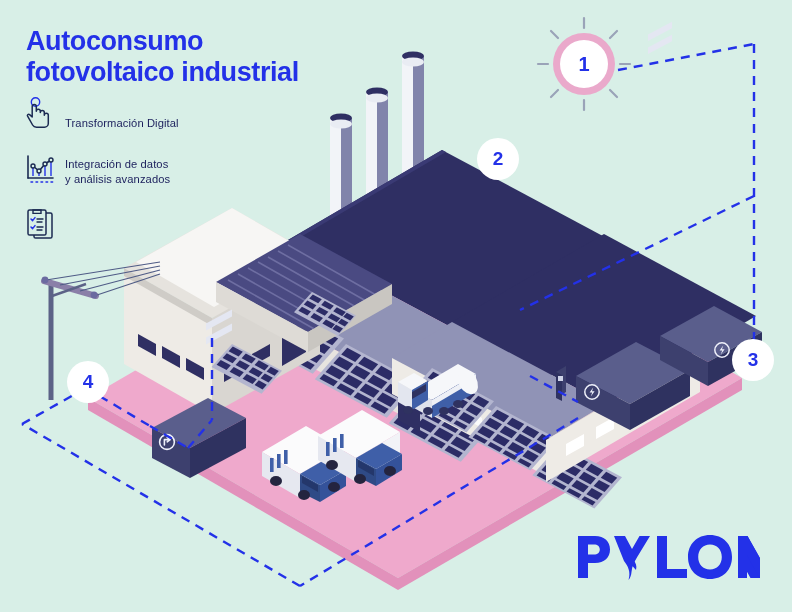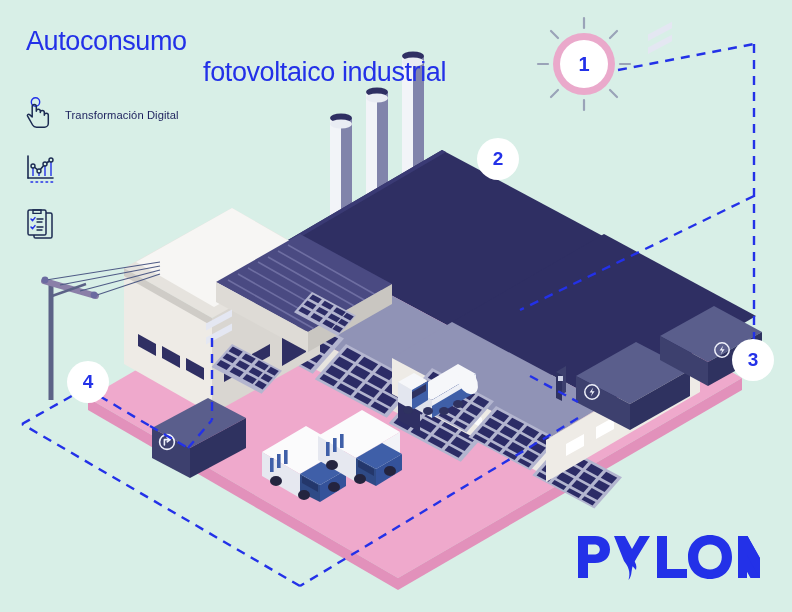--- a/index.html
+++ b/index.html
@@ -8,27 +8,27 @@
     background:#d8efe7;
     font-family:"Liberation Sans", sans-serif;
     position:relative;
   }
   #stage{position:absolute;inset:0;width:792px;height:612px;}
   #stage svg.layer{position:absolute;left:0;top:0;width:792px;height:612px;}
 
   
   .headline{
     position:absolute;left:26px;top:26px;width:420px;
-    font-size:27px;line-height:1.15;font-weight:normal;
+    font-size:27px;line-height:1.15;font-weight:bold;
     color:#2331e8;letter-spacing:-0.4px;
   }
-  .headline .l2{display:block;text-align:right;}
+  .headline .l2{display:block;}
 
   .bullets{position:absolute;left:24px;top:96px;width:230px;}
-  .bullet{display:flex;align-items:center;margin-bottom:22px;}
+  .bullet{display:flex;align-items:flex-end;margin-bottom:22px;}
   .bullet .ico{width:32px;height:34px;flex:0 0 32px;margin-right:9px;}
   .bullet .txt{
     font-size:11.2px;line-height:1.28;color:#1b1f5c;
     padding-top:5px;letter-spacing:0.1px;
   }
 
   
   .badge{
     position:absolute;border-radius:50%;background:#ffffff;
     display:flex;align-items:center;justify-content:center;
@@ -536,20 +536,24 @@
           <circle cx="27" cy="8" r="2" fill="#d8efe7" stroke="#1b2a52" stroke-width="1.4"></circle>
           <g stroke="#2331e8" stroke-width="1.5" stroke-linecap="round">
             <line x1="7" y1="30" x2="8.6" y2="30"></line>
             <line x1="12" y1="30" x2="13.6" y2="30"></line>
             <line x1="17" y1="30" x2="18.6" y2="30"></line>
             <line x1="22" y1="30" x2="23.6" y2="30"></line>
             <line x1="27" y1="30" x2="28.6" y2="30"></line>
           </g>
         </svg>
       </span>
+      <span class="txt">
+        <span>Integración de datos</span><br>
+        <span>y análisis avanzados</span>
+      </span>
     </div>
 
     <div class="bullet">
       <span class="ico">
         <svg viewBox="0 0 32 34" width="32" height="34">
           <rect x="10" y="5" width="18" height="25" rx="1.6" fill="none" stroke="#1b2a52" stroke-width="1.5"></rect>
           <rect x="4" y="2" width="18" height="25" rx="1.6" fill="#d8efe7" stroke="#1b2a52" stroke-width="1.5"></rect>
           <path d="M9,2 L17,2 L17,5.4 L9,5.4 Z" fill="none" stroke="#1b2a52" stroke-width="1.4"></path>
           <g stroke="#2331e8" stroke-width="1.5" fill="none" stroke-linecap="round" stroke-linejoin="round">
             <polyline points="7,11 8.6,12.6 11,9.6"></polyline>

